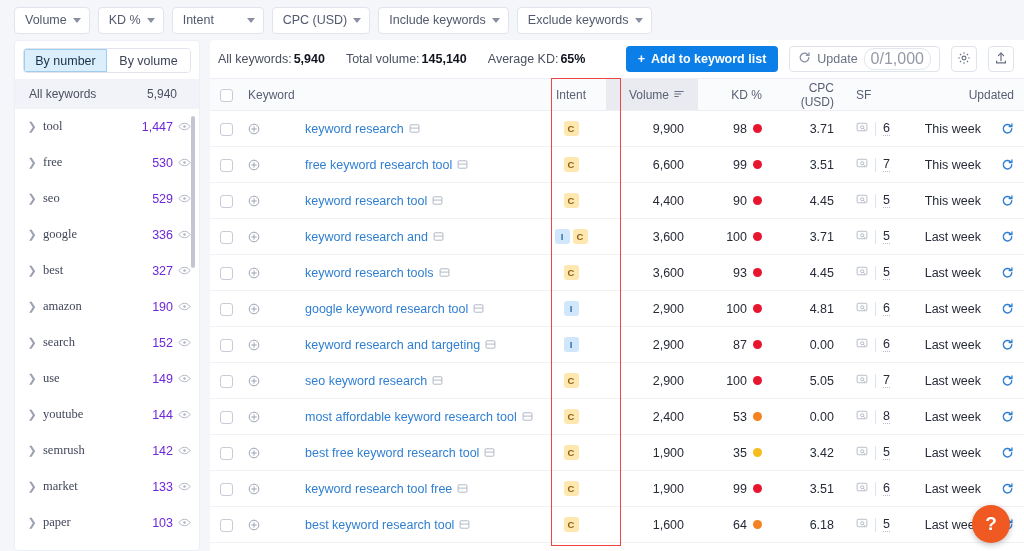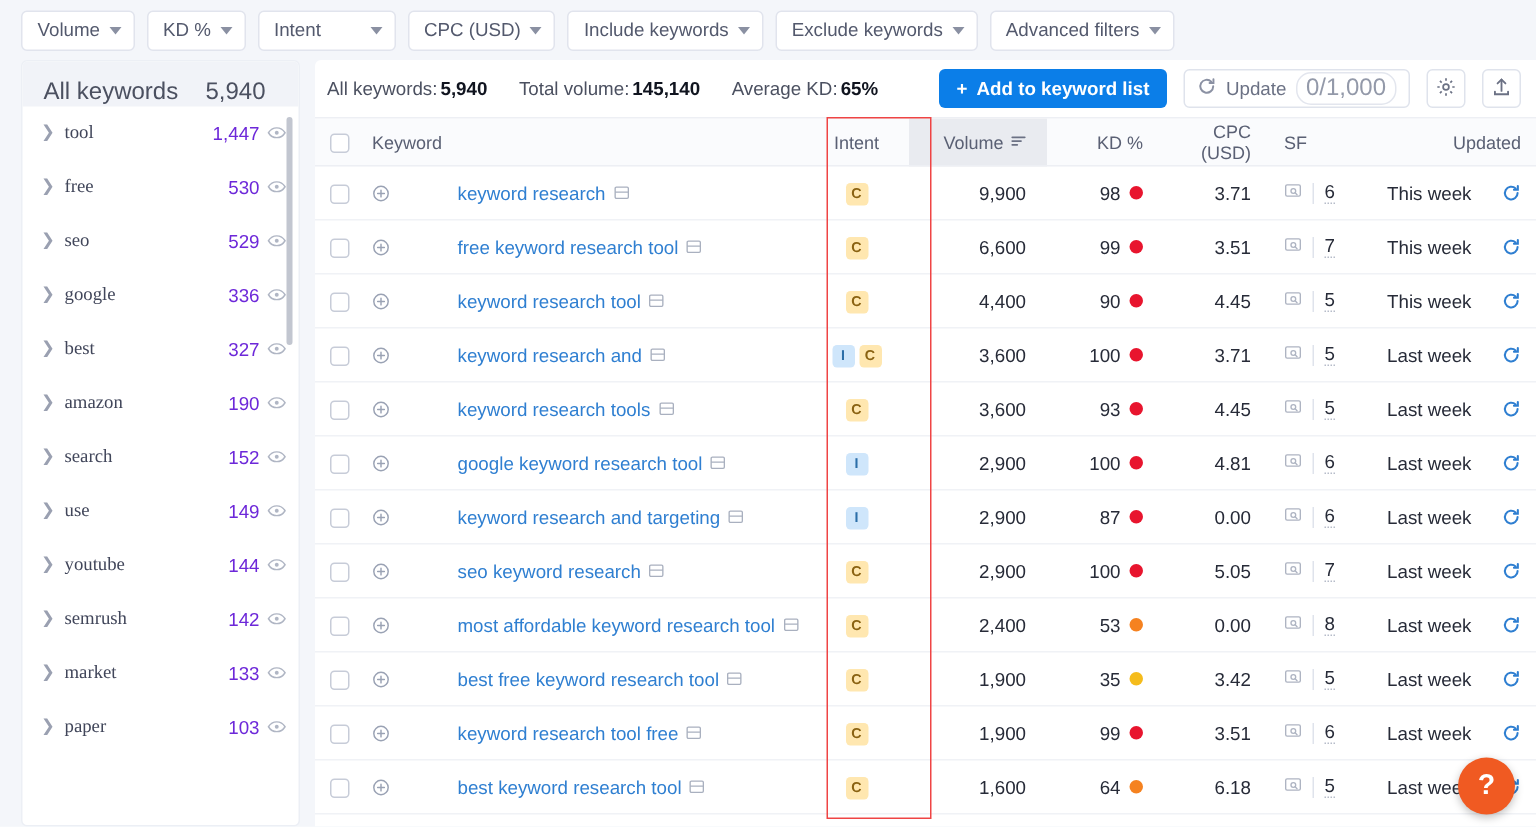--- a/index.html
+++ b/index.html
@@ -48,23 +48,23 @@
   }
   .seg-btn {
     flex: 1; display: flex; align-items: center; justify-content: center;
     font-size: 12.5px; color: #3c4257; cursor: pointer; background: #fff;
   }
   .seg-btn.active {
     background: #dbeefb; color: #19324a; font-weight: 400;
     box-shadow: inset 0 0 0 1px #9fcdef;
   }
   .side-head {
-    display: flex; align-items: flex-end; justify-content: space-between;
+    display: flex; align-items: center; justify-content: space-between;
     background: #f1f3f8; height: 30px; padding: 0 22px 0 14px;
-    font-size: 16px; color: #4b5060;
+    font-size: 12px; color: #4b5060;
   }
   .side-list { position: relative; flex: 1; overflow: hidden; }
   .side-row {
     display: flex; align-items: center; height: 36px;
     padding: 0 8px 0 10px; font-size: 12.5px; color: #41465a;
     cursor: pointer; border-bottom: 1px solid #fff;
   }
   .side-row .chev {
     width: 14px; flex: none; color: #9aa0b1; font-size: 11px;
     text-align: center; line-height: 1;
@@ -199,29 +199,31 @@
       <span class="caret"></span>
     </div>
     <div class="filter-pill">
       <span class="lbl">Include keywords</span>
       <span class="caret"></span>
     </div>
     <div class="filter-pill">
       <span class="lbl">Exclude keywords</span>
       <span class="caret"></span>
     </div>
-    <div class="filter-pill">
-      <span class="lbl">Advanced filters</span>
-      <span class="caret"></span>
-    </div>
   </div>
 
   <div class="body-wrap">
 
     <div class="sidebar">
+      <div class="seg-wrap">
+        <div class="seg">
+          <div class="seg-btn active">By number</div>
+          <div class="seg-btn">By volume</div>
+        </div>
+      </div>
 
       <div class="side-head">
         <span>All keywords</span>
         <span>5,940</span>
       </div>
 
       <div class="side-list">
         <div id="side-rows">
             <div class="side-row">
               <span class="chev">❯</span>

